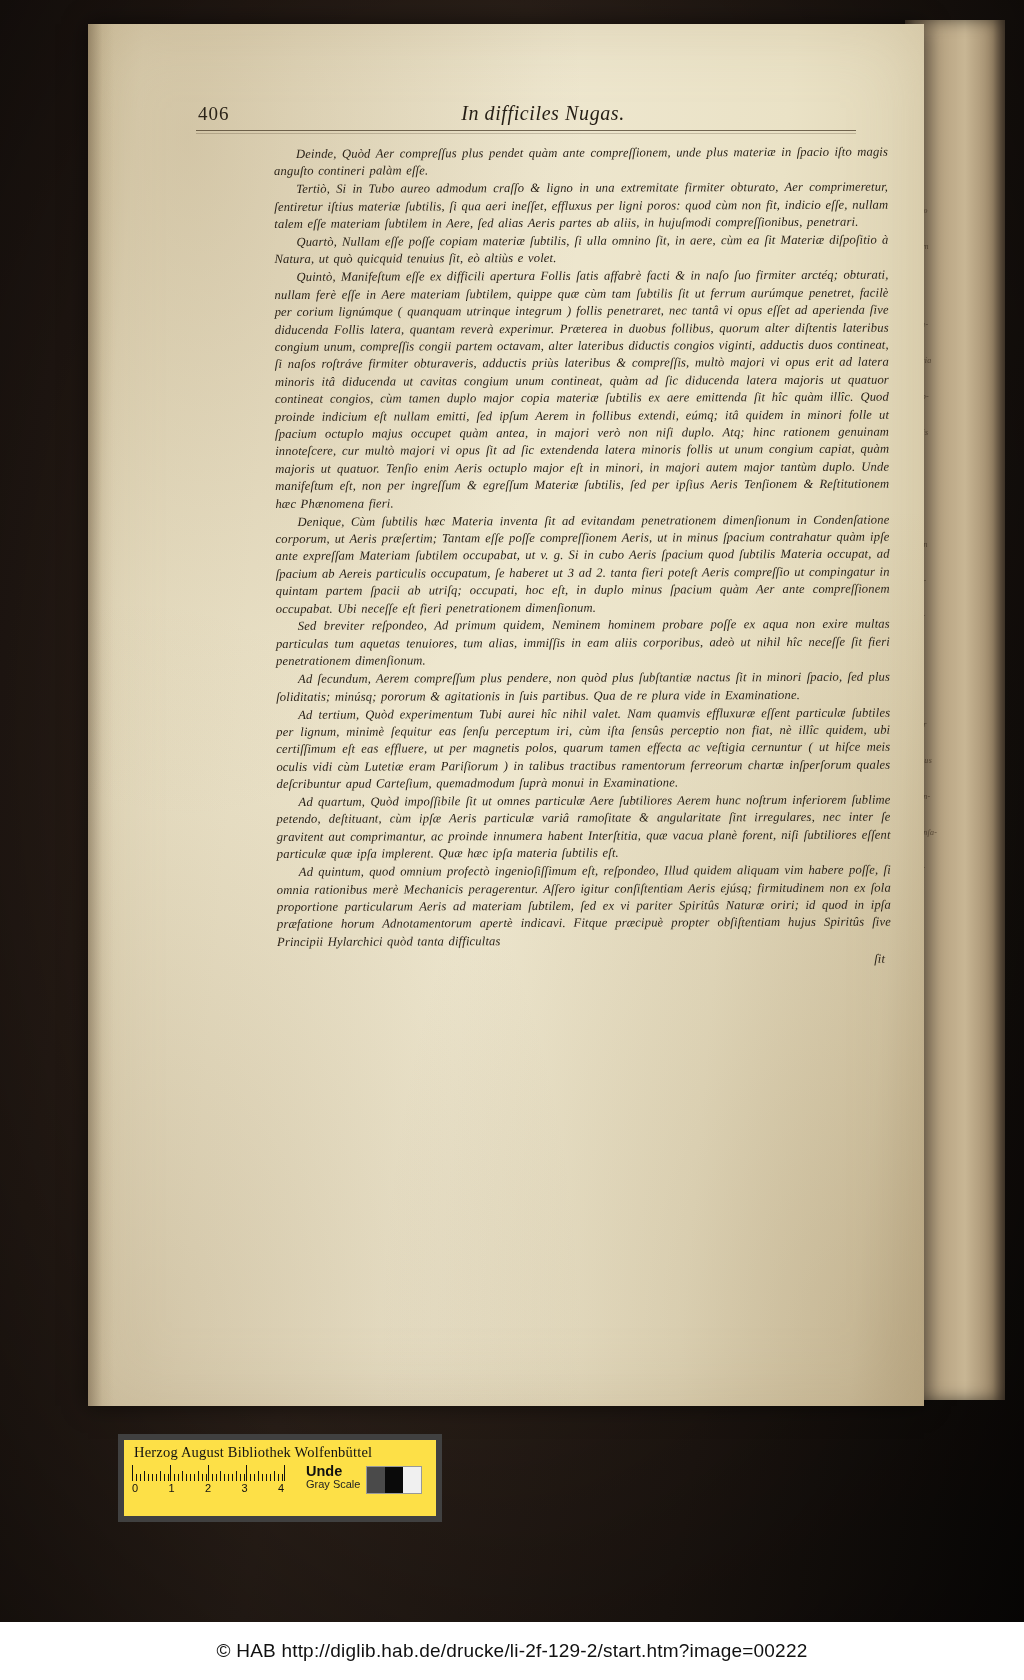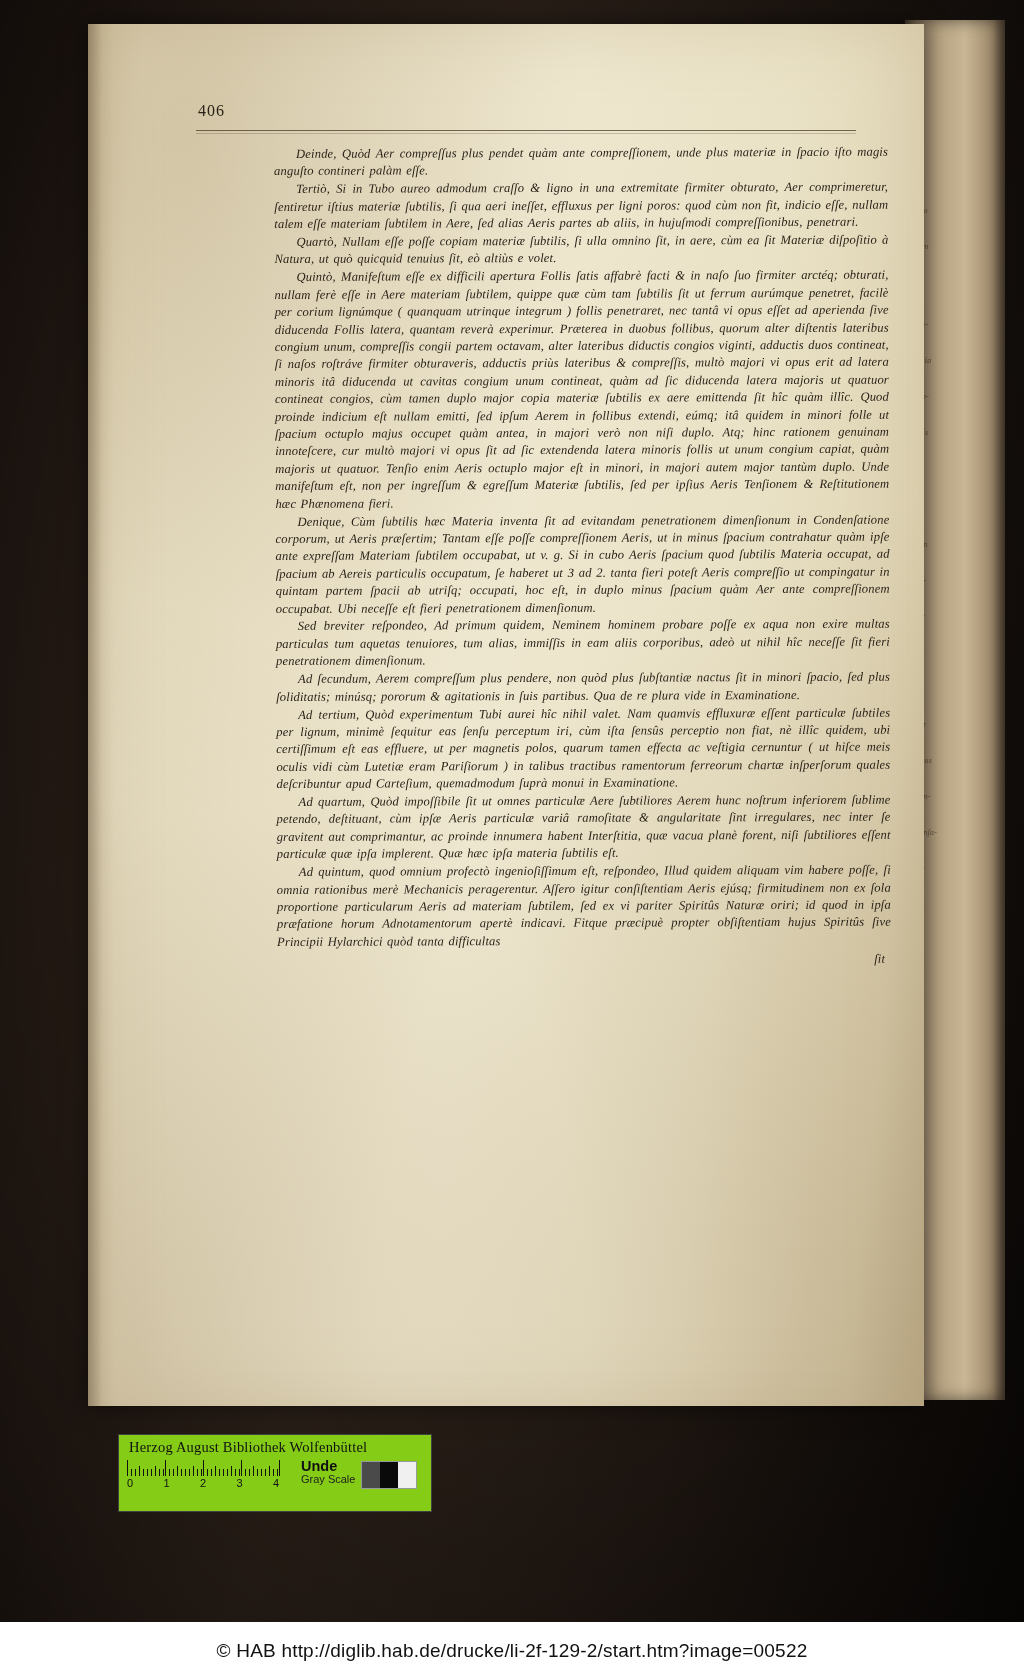--- a/index.html
+++ b/index.html
@@ -83,21 +83,21 @@
   
   .page-head {
     position: absolute;
     left: 110px;
     top: 78px;
     width: 650px;
     display: flex;
     align-items: baseline;
   }
   .folio {
-    font-size: 16px;
+    font-size: 19px;
     color: #2b2318;
     letter-spacing: 1px;
     width: 120px;
   }
   .running-title {
     flex: 1;
     text-align: center;
     font-style: italic;
     font-size: 20px;
     color: #241d14;
@@ -143,22 +143,22 @@
     padding-right: 6px;
   }
 
   
   .target-card {
     position: absolute;
     left: 118px;
     top: 1434px;
     width: 312px;
     height: 76px;
-    background: #84cc16;
-    border: 1px solid #404040;
+    background: #fde047;
+    border: 6px solid #404040;
   }
   .target-title {
     font-family: "Liberation Serif", serif;
     font-size: 14.5px;
     color: #111;
     padding: 4px 0 0 10px;
     letter-spacing: 0.2px;
   }
   .target-lower {
     display: flex;
@@ -252,20 +252,21 @@
   <div class="marg" style="top:808px">denſa-</div>
   <div class="marg" style="top:844px">tur</div>
 </div>
 
 <div class="leaf">
   <div class="leaf-stain-a"></div>
   <div class="leaf-gutter"></div>
 
   <div class="page-head">
     <div class="folio">406</div>
+    <div class="running-title">In difficiles Nugas.</div>
   </div>
   <div class="head-rule"></div>
   <div class="head-rule lower"></div>
 
   <div class="textblock">
     <p>Deinde, Quòd Aer compreſſus plus pendet quàm ante compreſſionem, unde plus materiæ in ſpacio iſto magis anguſto contineri palàm eſſe.</p>
     <p>Tertiò, Si in Tubo aureo admodum craſſo &amp; ligno in una extremitate firmiter obturato, Aer comprimeretur, ſentiretur iſtius materiæ ſubtilis, ſi qua aeri ineſſet, effluxus per ligni poros: quod cùm non fit, indicio eſſe, nullam talem eſſe materiam ſubtilem in Aere, ſed alias Aeris partes ab aliis, in hujuſmodi compreſſionibus, penetrari.</p>
     <p>Quartò, Nullam eſſe poſſe copiam materiæ ſubtilis, ſi ulla omnino ſit, in aere, cùm ea ſit Materiæ diſpoſitio à Natura, ut quò quicquid tenuius ſit, eò altiùs e volet.</p>
     <p>Quintò, Manifeſtum eſſe ex difficili apertura Follis ſatis affabrè facti &amp; in naſo ſuo firmiter arctéq; obturati, nullam ferè eſſe in Aere materiam ſubtilem, quippe quæ cùm tam ſubtilis ſit ut ferrum aurúmque penetret, facilè per corium lignúmque ( quanquam utrinque integrum ) follis penetraret, nec tantâ vi opus eſſet ad aperienda ſive diducenda Follis latera, quantam reverà experimur. Præterea in duobus follibus, quorum alter diſtentis lateribus congium unum, compreſſis congii partem octavam, alter lateribus diductis congios viginti, adductis duos contineat, ſi naſos roſtráve firmiter obturaveris, adductis priùs lateribus &amp; compreſſis, multò majori vi opus erit ad latera minoris itâ diducenda ut cavitas congium unum contineat, quàm ad ſic diducenda latera majoris ut quatuor contineat congios, cùm tamen duplo major copia materiæ ſubtilis ex aere emittenda ſit hîc quàm illîc. Quod proinde indicium eſt nullam emitti, ſed ipſum Aerem in follibus extendi, eúmq; itâ quidem in minori folle ut ſpacium octuplo majus occupet quàm antea, in majori verò non niſi duplo. Atq; hinc rationem genuinam innoteſcere, cur multò majori vi opus ſit ad ſic extendenda latera minoris follis ut unum congium capiat, quàm majoris ut quatuor. Tenſio enim Aeris octuplo major eſt in minori, in majori autem major tantùm duplo. Unde manifeſtum eſt, non per ingreſſum &amp; egreſſum Materiæ ſubtilis, ſed per ipſius Aeris Tenſionem &amp; Reſtitutionem hæc Phænomena fieri.</p>
     <p>Denique, Cùm ſubtilis hæc Materia inventa ſit ad evitandam penetrationem dimenſionum in Condenſatione corporum, ut Aeris præſertim; Tantam eſſe poſſe compreſſionem Aeris, ut in minus ſpacium contrahatur quàm ipſe ante expreſſam Materiam ſubtilem occupabat, ut v. g. Si in cubo Aeris ſpacium quod ſubtilis Materia occupat, ad ſpacium ab Aereis particulis occupatum, ſe haberet ut 3 ad 2. tanta fieri poteſt Aeris compreſſio ut compingatur in quintam partem ſpacii ab utriſq; occupati, hoc eſt, in duplo minus ſpacium quàm Aer ante compreſſionem occupabat. Ubi neceſſe eſt fieri penetrationem dimenſionum.</p>
@@ -339,14 +340,14 @@
     </div>
     <div class="patches">
       <span style="background:#4a4a4a"></span>
       <span style="background:#0a0a0a"></span>
       <span style="background:#f0f0f0"></span>
     </div>
   </div>
 </div>
 
 <div class="credit-bar">
-  <div class="credit-text">© HAB http://diglib.hab.de/drucke/li-2f-129-2/start.htm?image=00522</div>
+  <div class="credit-text">© HAB http://diglib.hab.de/drucke/li-2f-129-2/start.htm?image=00222</div>
 </div>
 
 </body></html>

